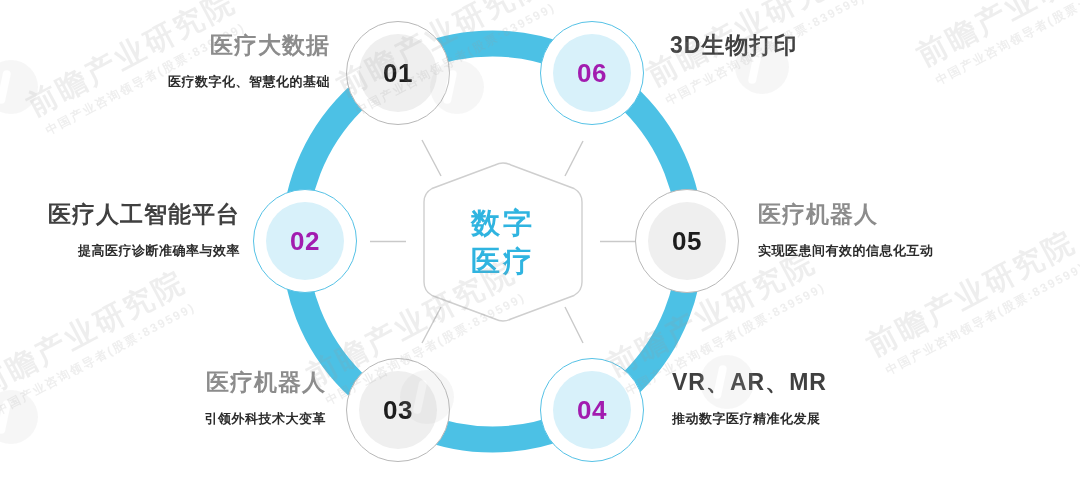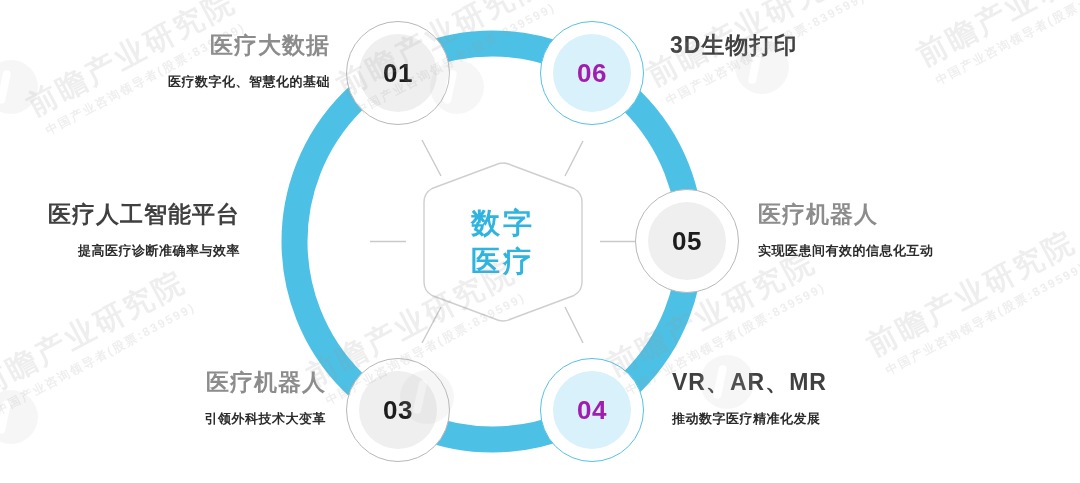--- a/index.html
+++ b/index.html
@@ -167,20 +167,23 @@
     <div class="hexlabel">
       <span>数字</span>
       <span>医疗</span>
     </div>
   </div>
 
   <div class="node gray" style="left:346px; top:21px;">
     <div class="inner">01</div>
   </div>
 
+  <div class="node blue" style="left:253px; top:189px;">
+    <div class="inner">02</div>
+  </div>
 
   <div class="node gray" style="left:346px; top:358px;">
     <div class="inner">03</div>
   </div>
 
   <div class="node blue" style="left:540px; top:358px;">
     <div class="inner">04</div>
   </div>
 
   <div class="node gray" style="left:635px; top:189px;">

